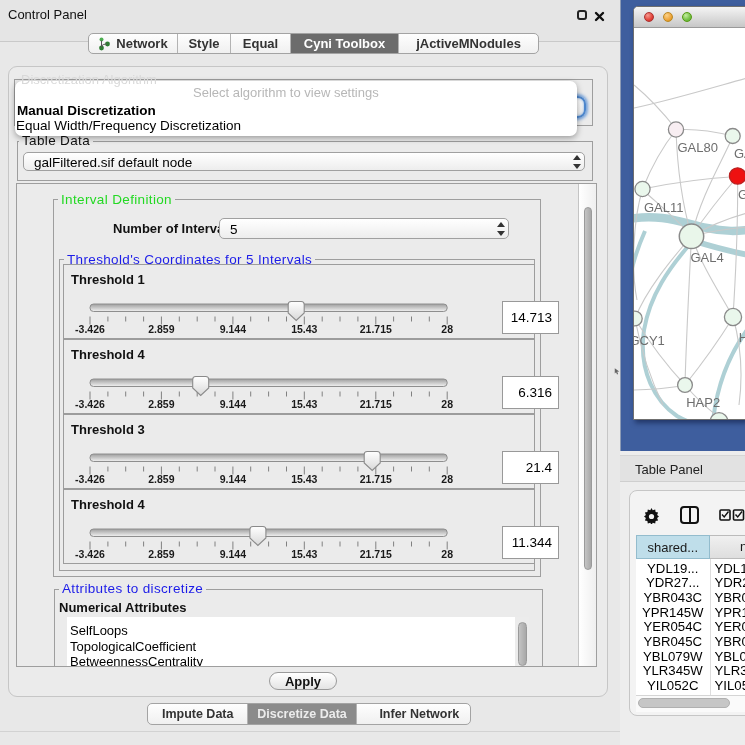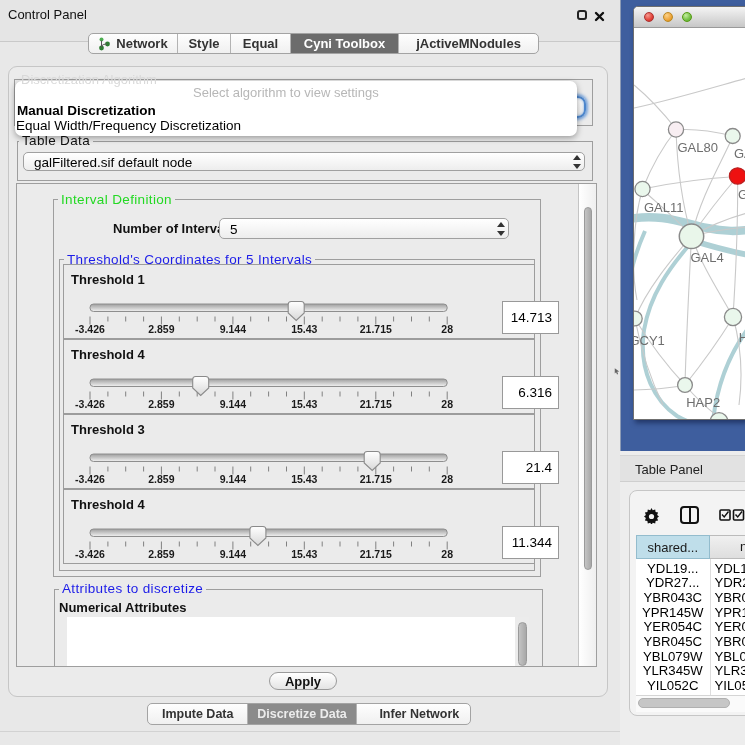--- a/index.html
+++ b/index.html
@@ -188,20 +188,21 @@
                 <text x="383.2" y="67.5">28</text>
               </g>
         </svg>
         <div class="vbox">11.344</div>
       </div>
 
       <div class="tbox" style="left:37px;top:404.5px;width:489px;height:90px;"></div>
       <div class="tlab" style="left:42px;top:398px;color:#1c1ce8;">Attributes to discretize</div>
       <div class="abs" style="left:42px;top:416px;font-size:13px;font-weight:700;color:#111;">Numerical Attributes</div>
       <div class="abs" style="left:49.5px;top:433px;width:448.5px;height:60px;background:#fff;"></div>
+      <div class="abs" style="left:53px;top:439px;font-size:13px;color:#000;line-height:15.7px;">SelfLoops<br>TopologicalCoefficient<br>BetweennessCentrality</div>
       <div class="abs" style="left:498px;top:433px;width:14px;height:60px;background:#ececec;"></div>
       <div class="sthumb" style="left:501px;top:438px;width:8.5px;height:44px;"></div>
     </div>
 
     <div class="abs" style="left:560.5px;top:0;width:20.5px;height:482px;background:linear-gradient(90deg,#ffffff,#ededed);border-left:1px solid #c4c4c4;"></div>
     <div class="sthumb" style="left:566.5px;top:23px;width:8px;height:363px;"></div>
   </div>
 
   <div class="abs" style="left:269px;top:672px;width:68px;height:18px;background:linear-gradient(#ffffff,#e4e4e4);border:1px solid #9a9a9a;border-radius:9px;text-align:center;font-size:13px;font-weight:600;color:#111;line-height:17px;">Apply</div>
 

